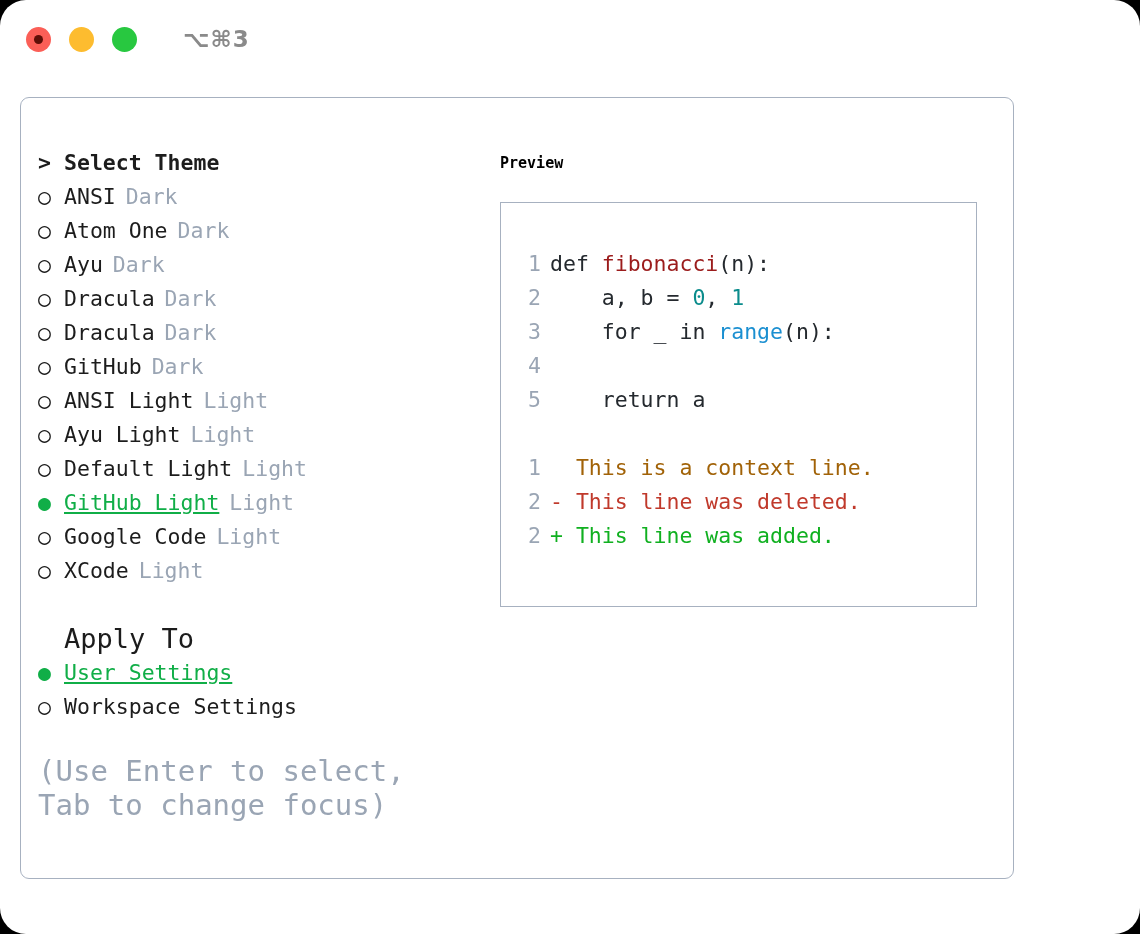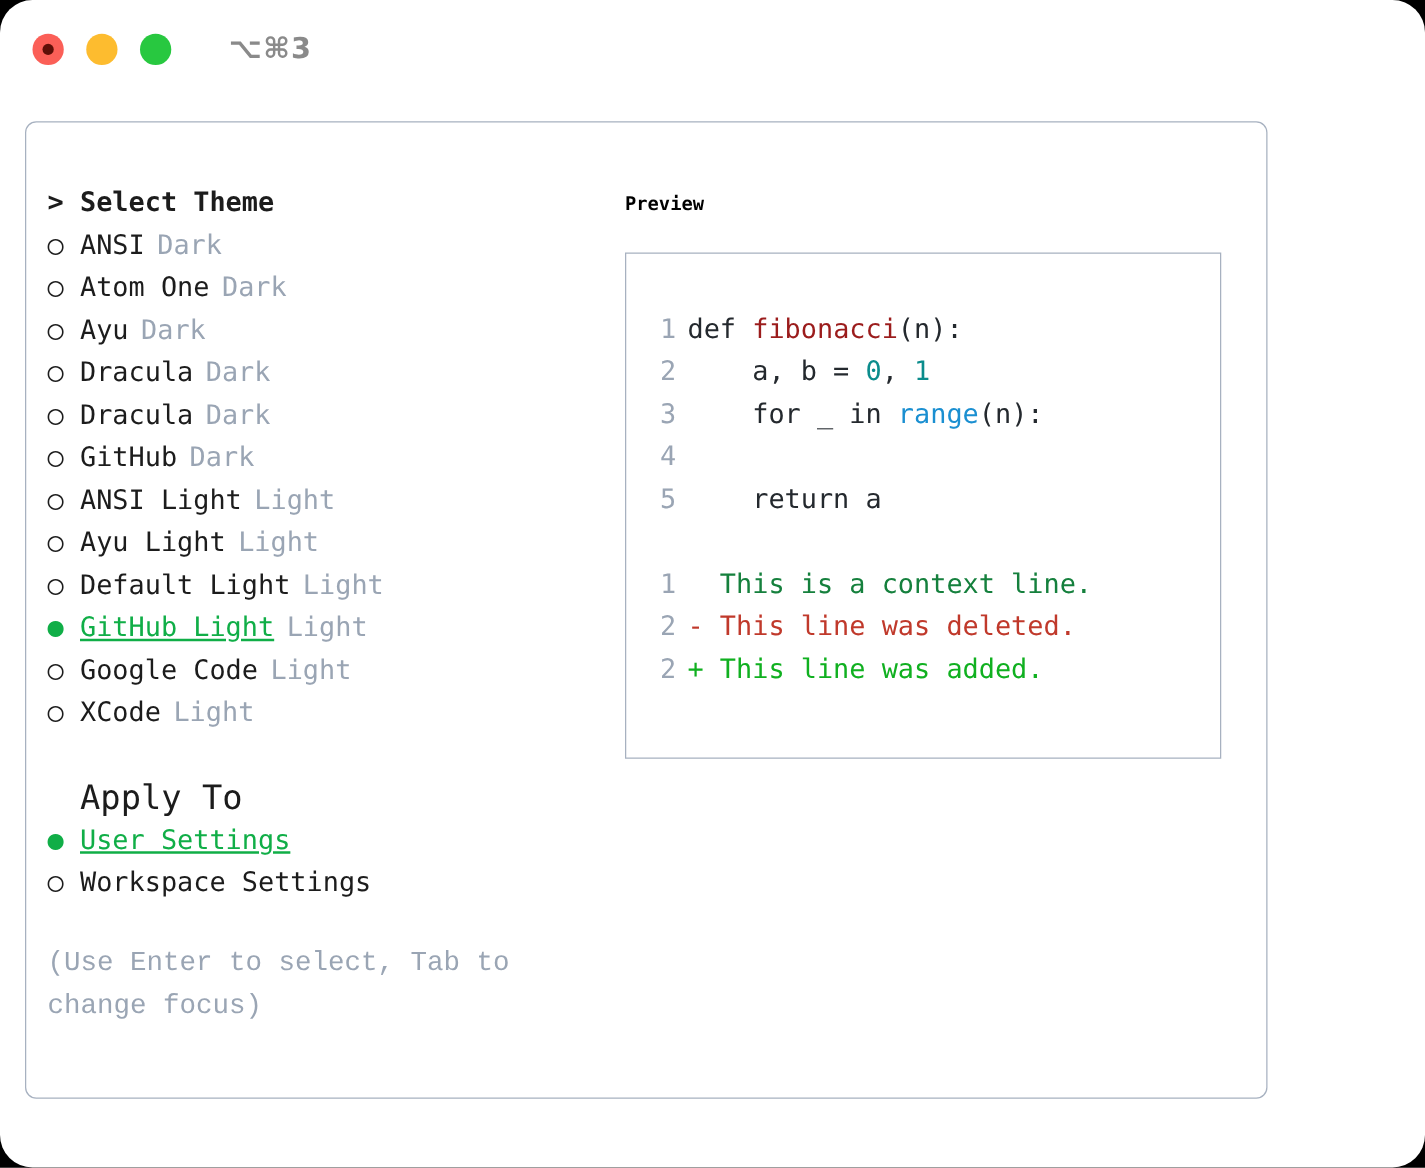--- a/index.html
+++ b/index.html
@@ -136,26 +136,25 @@
     align-items: center;
     height: 34px;
     font-size: 27px;
     line-height: 34px;
     color: #1c1c1c;
     white-space: pre;
   }
 
   .hint {
     margin-top: 30px;
-    font-size: 22px;
+    font-size: 29px;
     line-height: 34px;
     color: #9aa5b4;
     width: 410px;
     white-space: normal;
-    font-family: Liberation Mono, monospace;
   }
 
   
   .right-col {
     position: absolute;
     left: 479px;
     top: 48px;
     width: 490px;
   }
 
@@ -199,21 +198,21 @@
     color: #9aa5b4;
     margin-right: 9px;
   }
 
   .code-text { color: #24292e; white-space: pre; }
 
   .tok-fn   { color: #9b1c1c; }
   .tok-num  { color: #0b8c8c; }
   .tok-call { color: #1a8fd1; }
 
-  .diff-ctx { color: #15803d; }
+  .diff-ctx { color: #a16207; }
   .diff-del { color: #c0392b; }
   .diff-add { color: #10b020; }
 
   .code-gap { height: 34px; }
 </style>
 </head>
 <body>
 
 <div class="window">
 

